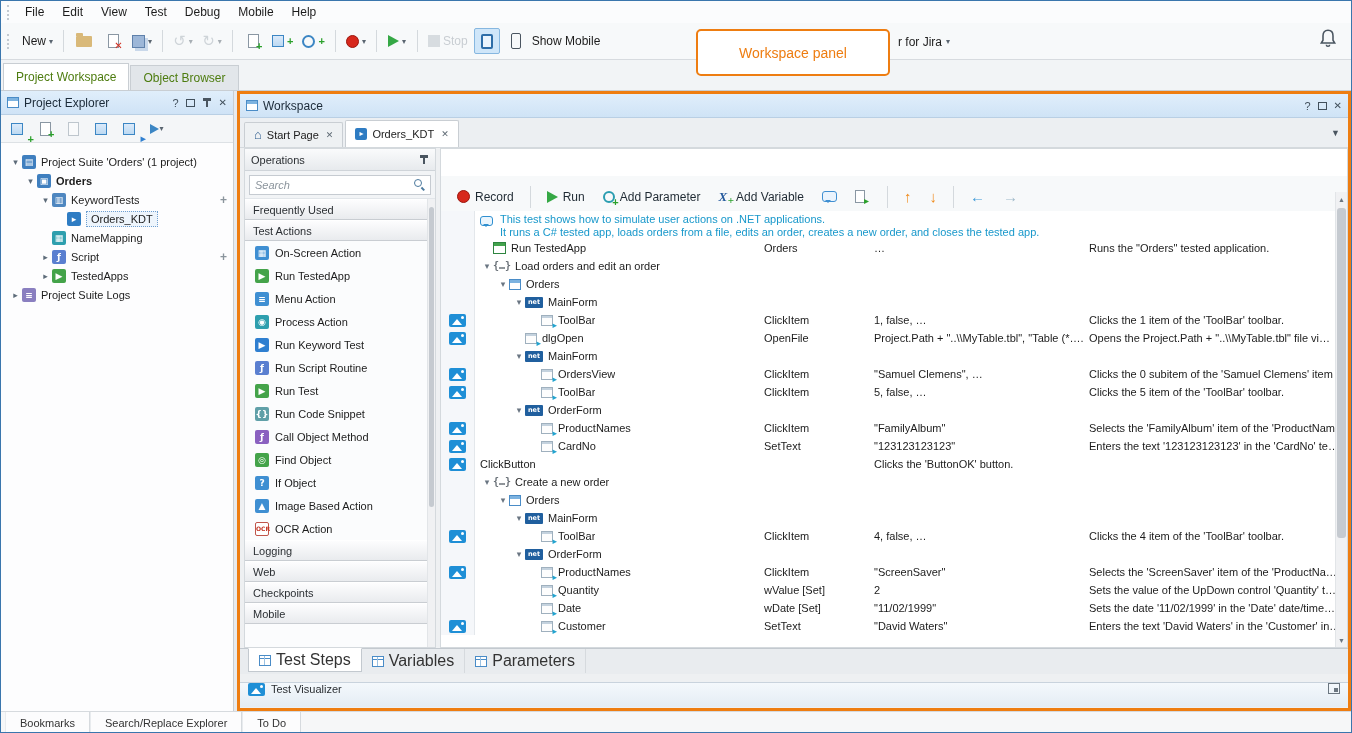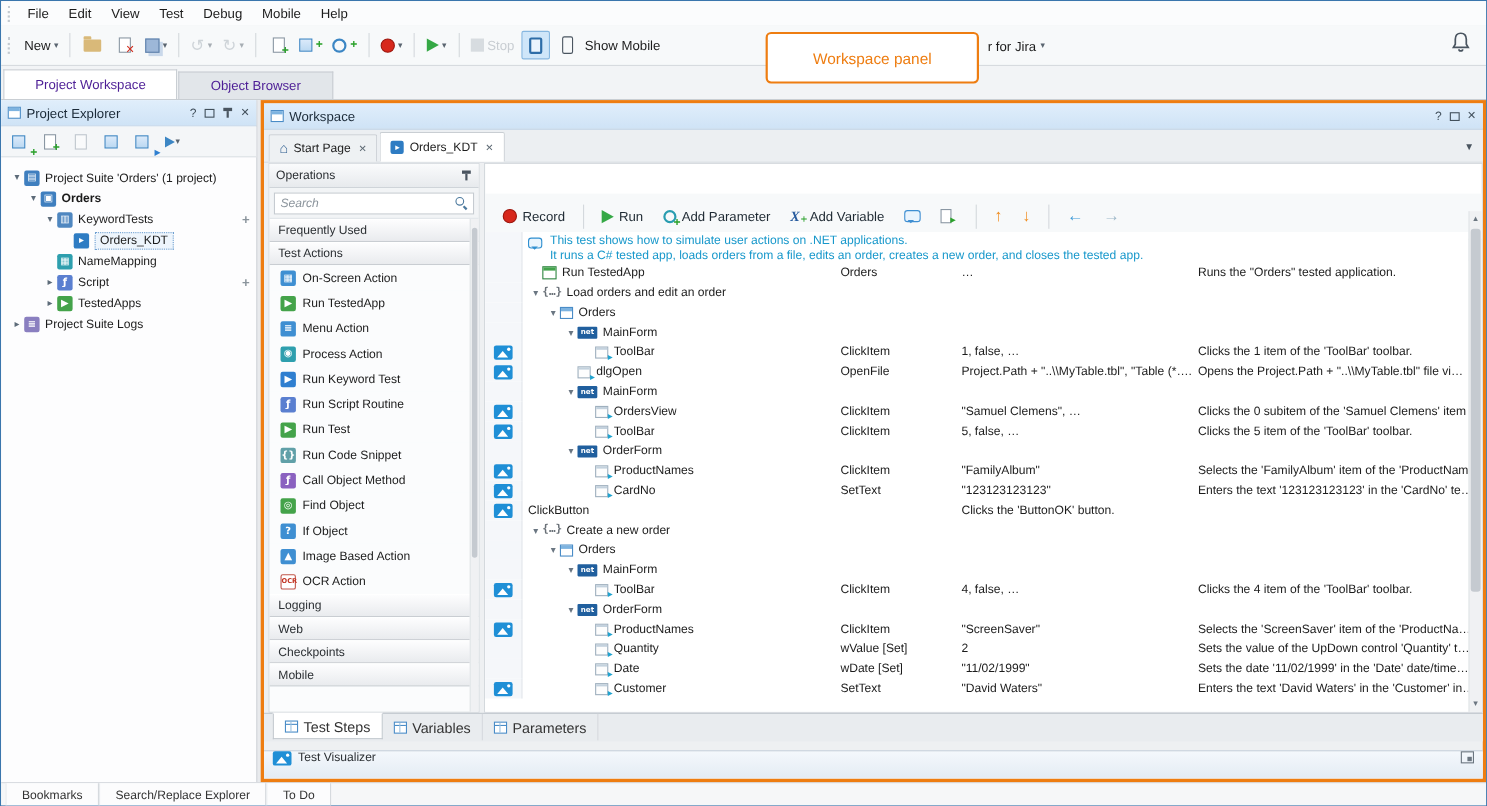--- a/index.html
+++ b/index.html
@@ -31,21 +31,21 @@
   .graystop { width:12px; height:12px; background:#b9c0c7; }
   .stop-label { color:#9aa2ab; }
   .mob-btn { background:#cfe6f9; border:1px solid #86b7e0; }
   .mob-screen { width:12px; height:15px; border:2px solid #2d6da8; border-radius:2px; background:#eaf4fd; }
   .phone { width:10px; height:16px; border:1.5px solid #4a5560; border-radius:2px; }
   .jira-label { position:absolute; left:897px; top:0; height:37px; display:flex; align-items:center; gap:4px; }
   .bell-wrap { position:absolute; right:14px; top:5px; }
 
   
   .main-tabstrip { position:absolute; left:0; top:59px; width:100%; height:31px; background:#f2f4f6; border-bottom:1px solid #c9ced3; display:flex; align-items:flex-end; padding-left:2px; }
-  .main-tab { height:25px; padding:0 28px; display:flex; align-items:center; font-size:12px; border:1px solid #c9ced3; border-bottom:none; background:#e2e6ea; color:#4c1d95; margin-right:1px; }
+  .main-tab { height:25px; padding:0 12px; display:flex; align-items:center; font-size:12px; border:1px solid #c9ced3; border-bottom:none; background:#e2e6ea; color:#4d7c0f; margin-right:1px; }
   .main-tab.active { background:#fff; height:27px; position:relative; z-index:2; }
 
   
   .content { position:absolute; left:0; top:90px; width:100%; height:620px; background:#e8eaed; }
 
   
   .explorer { position:absolute; left:0; top:0; width:233px; height:620px; background:#fdfdfe; border-right:1px solid #c9ced3; }
   .panel-header { height:24px; background:linear-gradient(#e0eefb,#cfe3f6); border-bottom:1px solid #b9cfe4; display:flex; align-items:center; padding:0 6px; gap:5px; font-size:12px; color:#1b2a38; }
   .ph-btns { margin-left:auto; display:flex; align-items:center; gap:7px; color:#42505c; font-size:11px; }
   .ph-btn { cursor:default; }
@@ -139,21 +139,21 @@
   .vis-ic { width:17px; height:13px; background:#1f8fd6; border-radius:2px; position:relative; display:inline-block; }
   .vis-ic::after { content:""; position:absolute; left:3px; bottom:2px; border-left:5px solid transparent; border-right:5px solid transparent; border-bottom:6px solid #fff; }
   .vis-ic::before { content:""; position:absolute; right:2px; top:2px; width:3px; height:3px; border-radius:50%; background:#fff; }
 
   .ed-scroll { position:absolute; right:0; top:43px; bottom:0; width:12px; background:#f0f1f3; border-left:1px solid #e2e5e8; }
   .ed-thumb { position:absolute; left:1px; right:1px; top:16px; height:330px; background:#c5cad0; border-radius:3px; }
   .sb-arrow { position:absolute; left:0; right:0; height:14px; display:flex; align-items:center; justify-content:center; font-size:7px; color:#6b7680; }
 
   
   .ws-btabs { position:absolute; left:0; top:554px; width:1108px; height:26px; background:#e9ecef; border-top:1px solid #c3c9cf; display:flex; align-items:flex-start; padding-left:8px; }
-  .btab { height:24px; display:flex; align-items:center; gap:5px; padding:0 10px; font-size:13px; color:#333; border-right:1px solid #d6dade; }
+  .btab { height:24px; display:flex; align-items:center; gap:5px; padding:0 10px; font-size:16px; color:#333; border-right:1px solid #d6dade; }
   .btab.active { background:#fff; border:1px solid #c3c9cf; border-top:1px solid #fff; margin-top:-1px; }
   .tab-ic { width:12px; height:11px; border:1px solid #4a8cc7; background:#fff; position:relative; flex:none; }
   .tab-ic::before { content:""; position:absolute; left:0; right:0; top:2px; height:1px; background:#4a8cc7; }
   .tab-ic::after { content:""; position:absolute; top:0; bottom:0; left:4px; width:1px; background:#9cc2e2; }
 
   
   .visualizer { position:absolute; left:0; top:588px; width:1108px; height:25px; background:linear-gradient(#f4f8fc,#e4ecf4); border-top:1px solid #c9d3dd; display:flex; align-items:flex-start; gap:6px; padding:0 8px; font-size:11px; color:#2b2f33; }
   .vz-btn { margin-left:auto; width:12px; height:11px; border:1px solid #6b7680; position:relative; }
   .vz-btn::after { content:""; position:absolute; right:1px; bottom:1px; width:4px; height:4px; background:#6b7680; }
 

